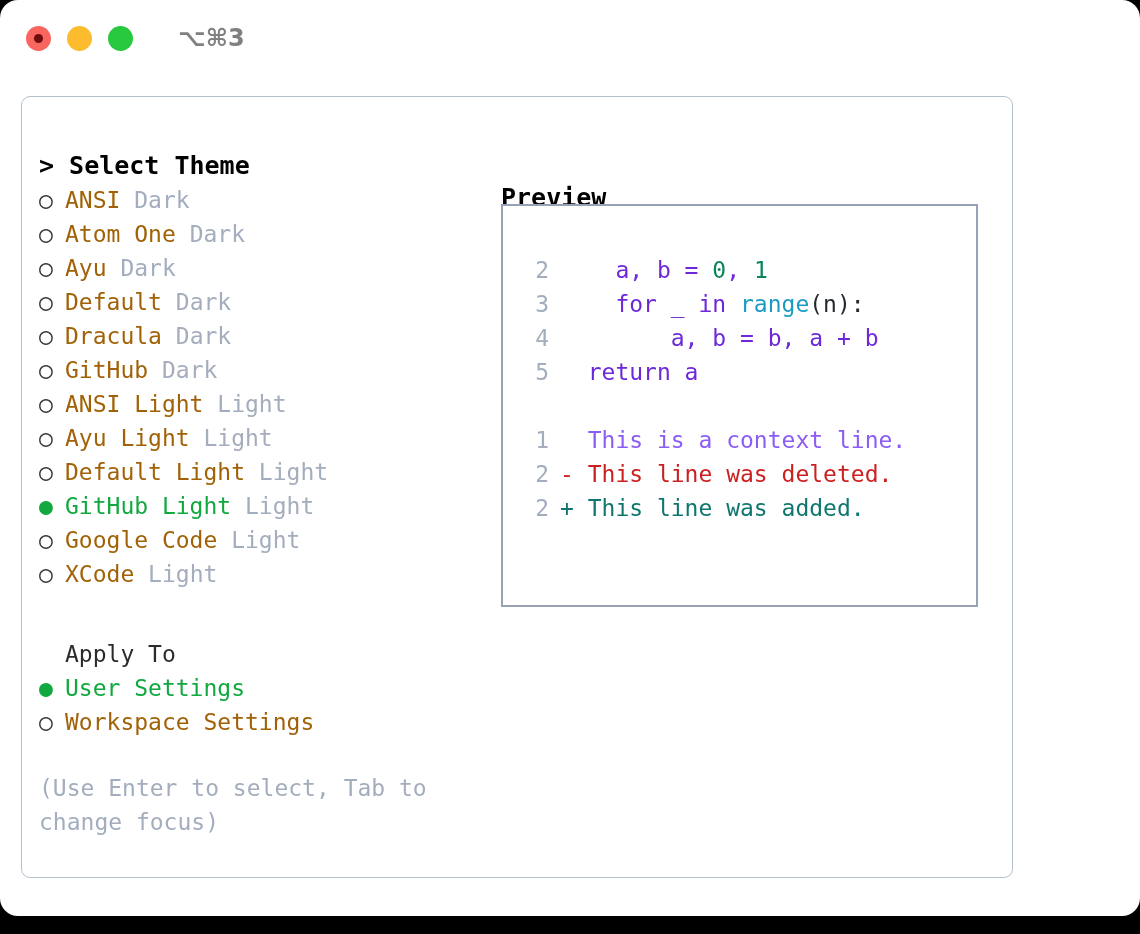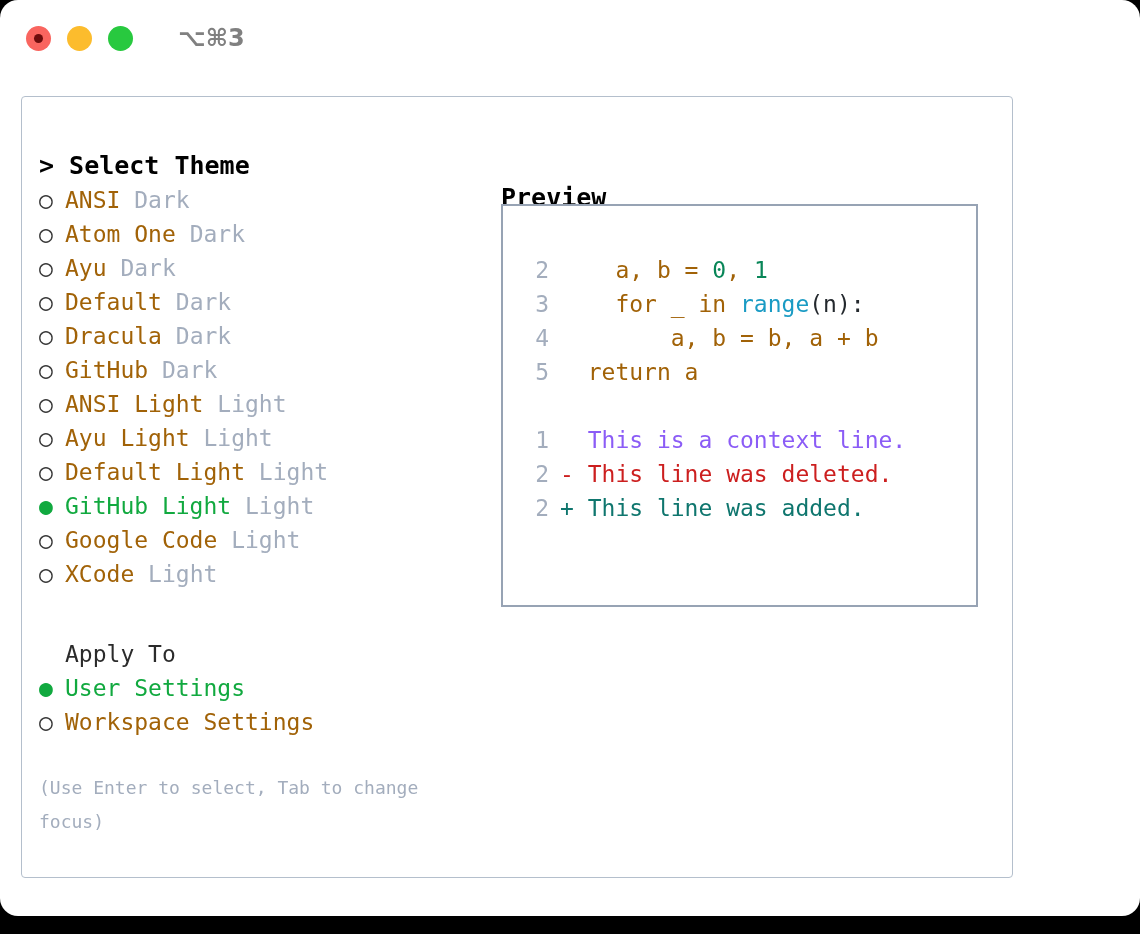--- a/index.html
+++ b/index.html
@@ -66,21 +66,21 @@
   }
 
   
   .panel {
     position: absolute;
     left: 21px;
     top: 96px;
     width: 992px;
     height: 782px;
     border: 1.5px solid #b4bfcc;
-    border-radius: 4px;
+    border-radius: 9px;
     box-sizing: border-box;
     background: #ffffff;
   }
   .panel-inner {
     position: relative;
     width: 100%;
     height: 100%;
   }
 
   .col-left {
@@ -126,21 +126,21 @@
   .apply-heading {
     font-size: 23px;
     line-height: 34px;
     color: #2b2b2b;
     white-space: pre;
     padding-left: 26px;
   }
 
   .help {
     margin-top: 32px;
-    font-size: 18px;
+    font-size: 23px;
     line-height: 34px;
     color: #a3adbd;
     width: 410px;
   }
 
   
   .preview-box {
     position: absolute;
     left: 479px;
     top: 107px;
@@ -163,21 +163,21 @@
     width: 26px;
     text-align: right;
     color: #a3adbd;
     margin-right: 11px;
   }
   .tok-def   { color: #24292e; }
   .tok-fn    { color: #a31515; }
   .tok-punct { color: #24292e; }
   .tok-num   { color: #098658; }
   .tok-call  { color: #1a9bc4; }
-  .tok-plain { color: #a16207; }
+  .tok-plain { color: #6d28d9; }
 
   .diff-gap { height: 34px; }
   .d-ctx { color: #8b5cf6; }
   .d-del { color: #cc1f1f; }
   .d-add { color: #0f766e; }
 </style>
 </head>
 <body>
 
 <div class="window">

